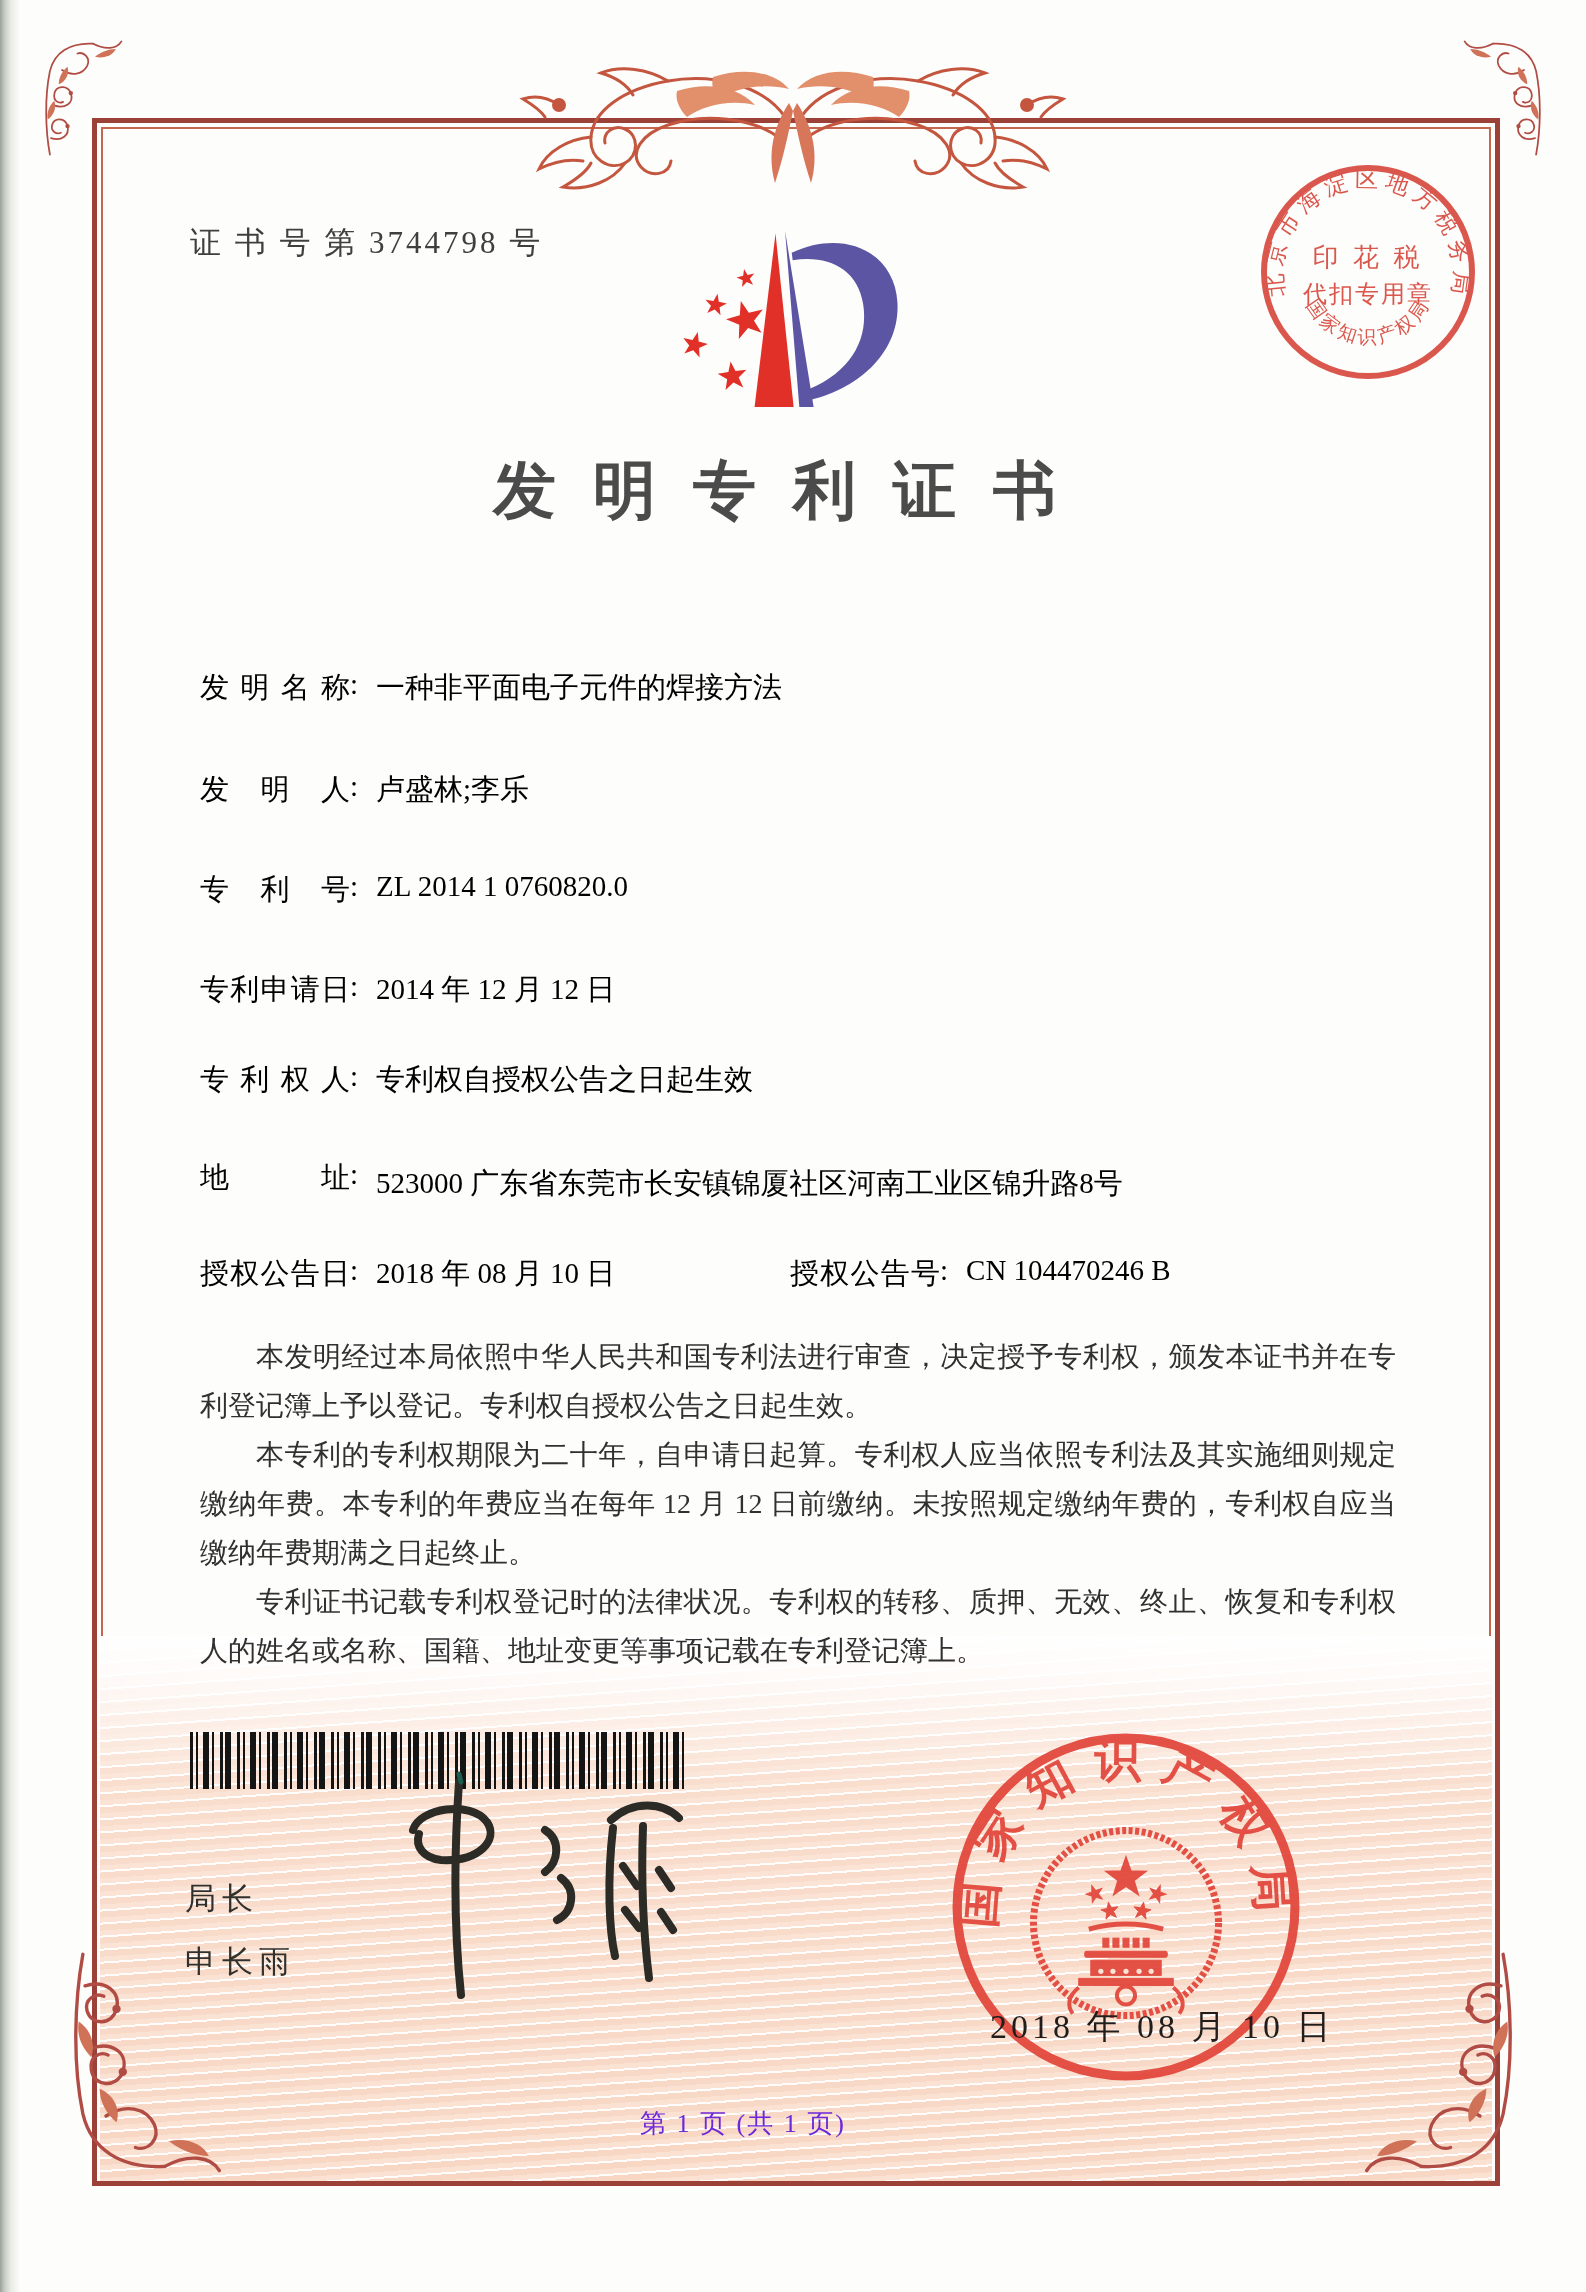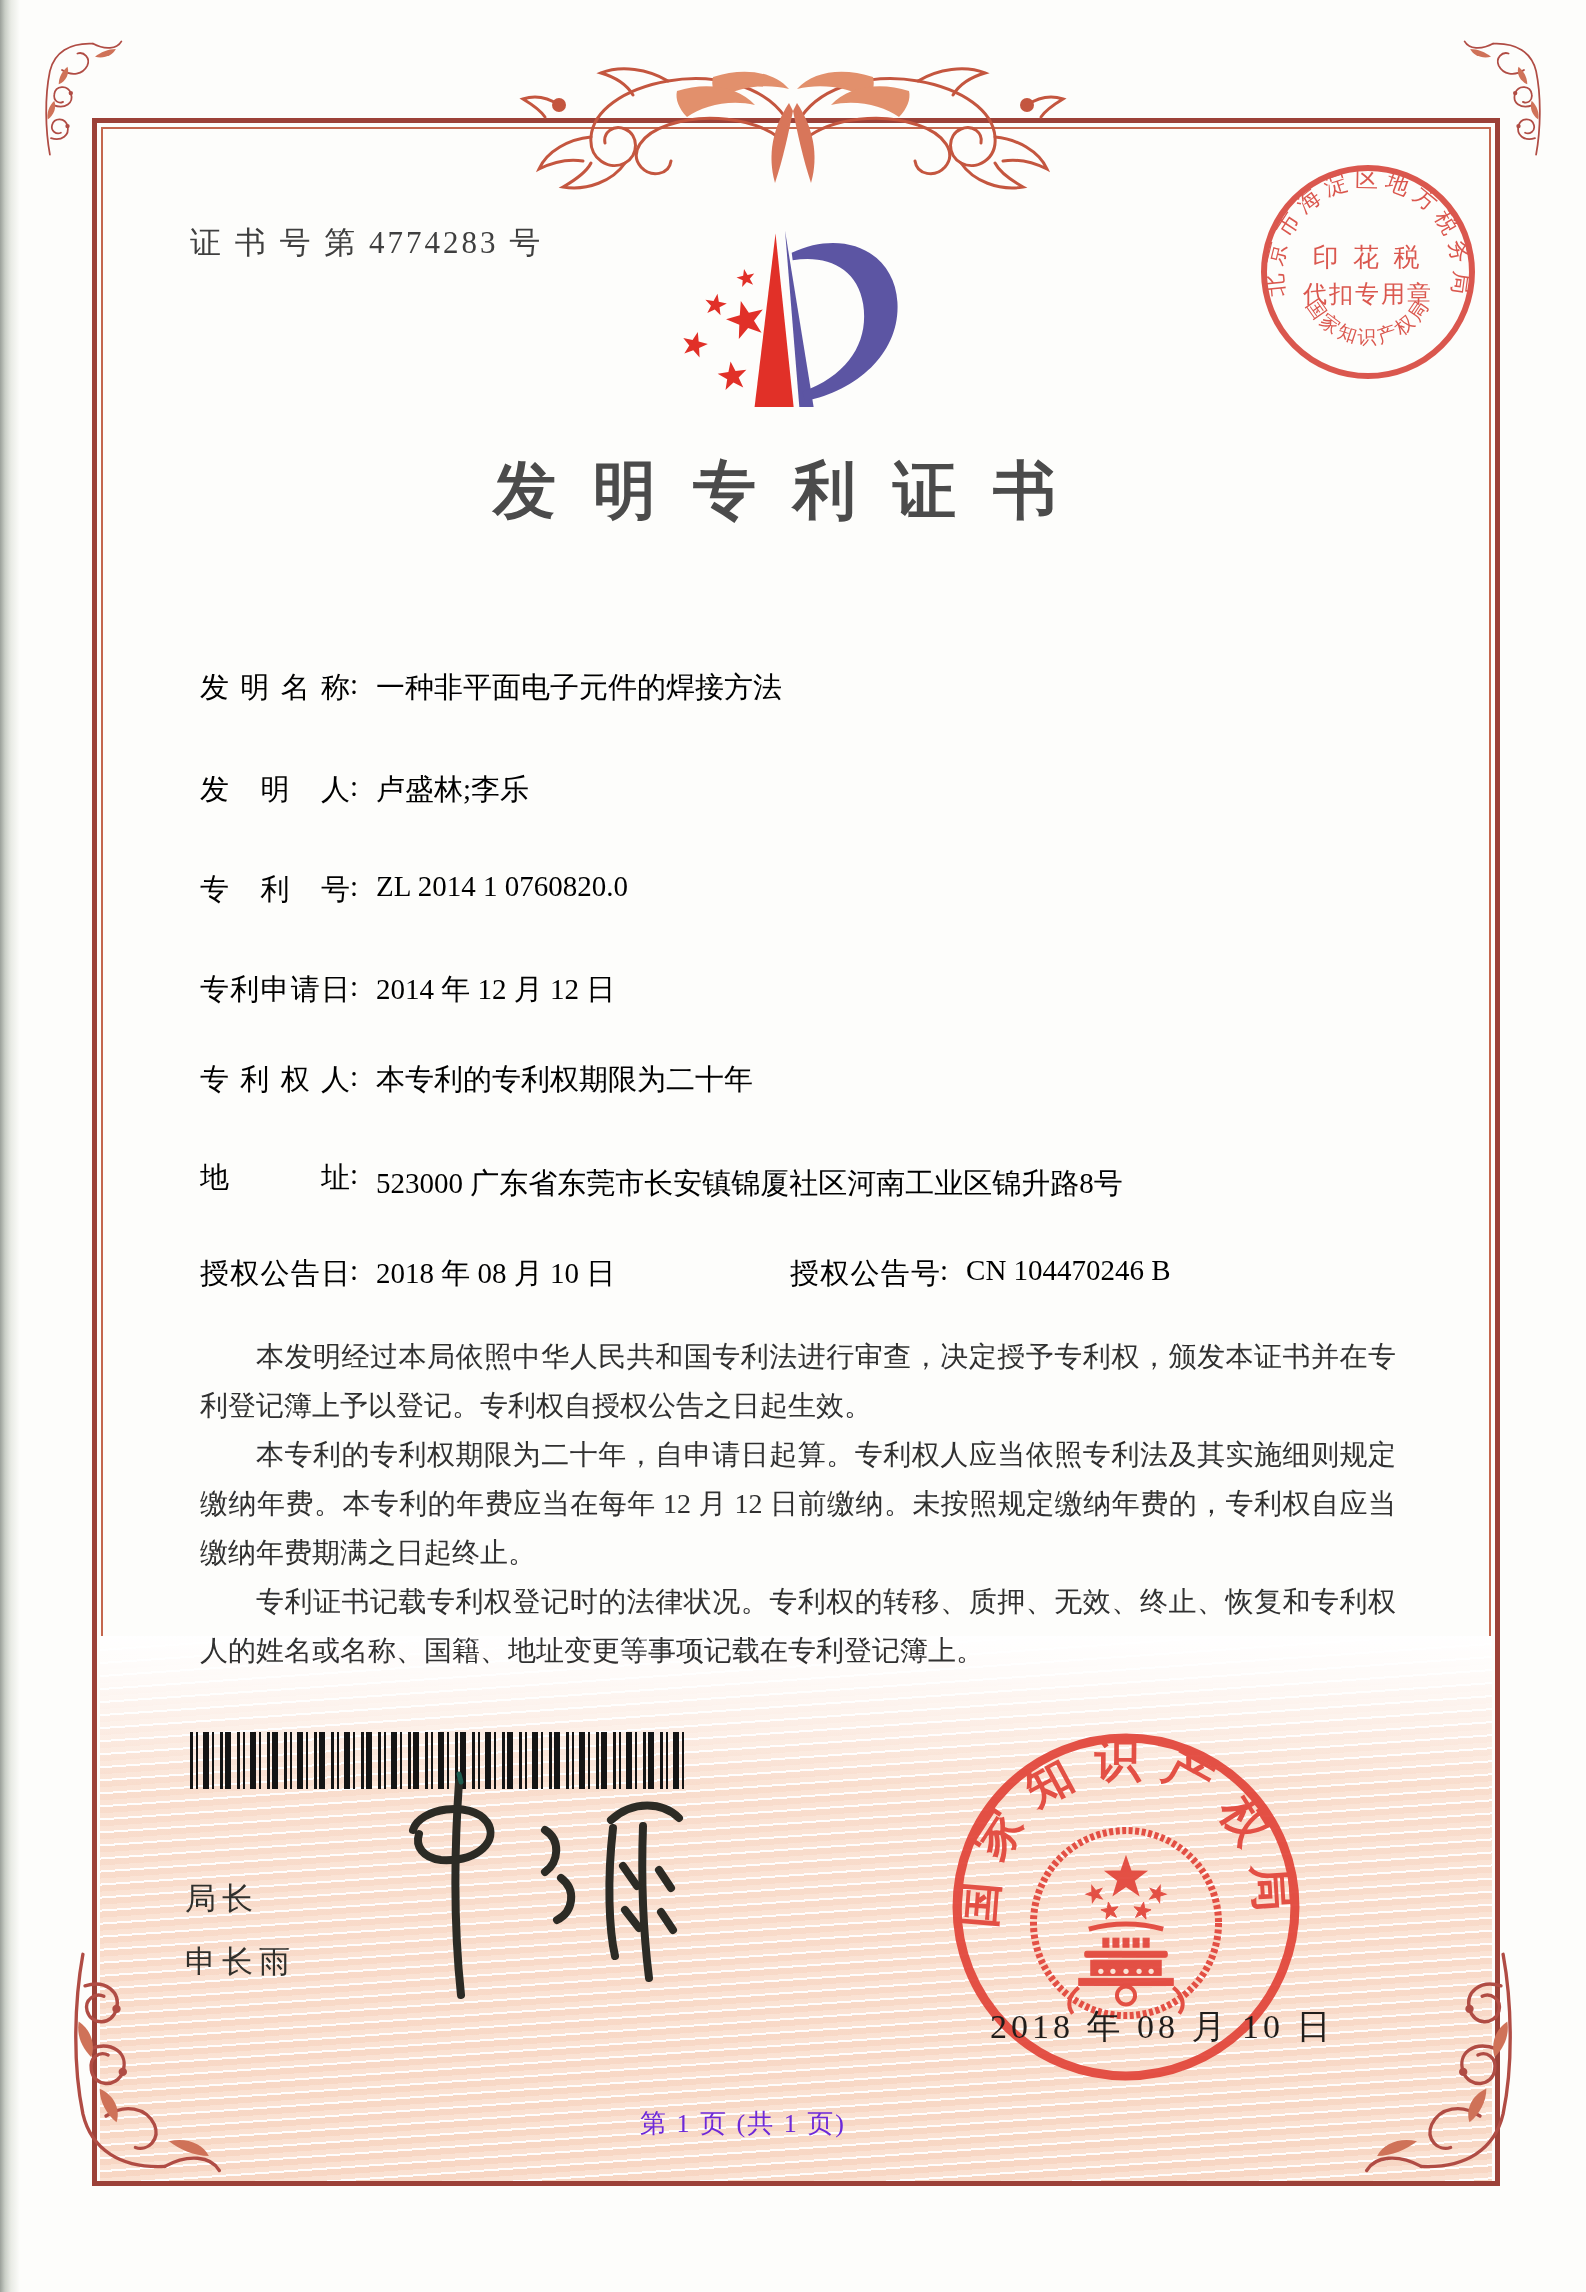--- a/index.html
+++ b/index.html
@@ -93,21 +93,21 @@
     <use href="#cfl" transform="translate(1546,158) scale(-0.55,-0.55)"></use>
   </svg>
 
   
   <svg class="top-orn" width="660" height="150" viewBox="0 0 660 150">
     <use href="#dragonL"></use>
     <use href="#dragonL" transform="translate(660,0) scale(-1,1)"></use>
   </svg>
 
   
-  <div class="txt cert-no">证 书 号 第 4774283 号</div>
+  <div class="txt cert-no">证 书 号 第 3744798 号</div>
 
   
   <svg class="logo-svg" width="256" height="200" viewBox="0 0 260 210">
     <use href="#st5" fill="#e13028" transform="translate(88,55) scale(1.0) rotate(-12)"></use>
     <use href="#st5" fill="#e13028" transform="translate(56,83) scale(1.2) rotate(10)"></use>
     <use href="#st5" fill="#e13028" transform="translate(88,99) scale(2.1) rotate(-15)"></use>
     <use href="#st5" fill="#e13028" transform="translate(34,125) scale(1.4) rotate(14)"></use>
     <use href="#st5" fill="#e13028" transform="translate(74,158) scale(1.6) rotate(-8)"></use>
     <path d="M119,8 L138,190 L97,190 Z" fill="#e13028"></path>
     <path d="M129,5 L159,190 L144,190 Z" fill="#5c55a3"></path>
@@ -139,21 +139,21 @@
   <div class="txt frow" style="top:770px">
     <span class="lbl">发明人</span><span class="cl">:</span><span class="val">卢盛林;李乐</span>
   </div>
   <div class="txt frow" style="top:870px">
     <span class="lbl">专利号</span><span class="cl">:</span><span class="val">ZL 2014 1 0760820.0</span>
   </div>
   <div class="txt frow" style="top:970px">
     <span class="lbl">专利申请日</span><span class="cl">:</span><span class="val">2014 年 12 月 12 日</span>
   </div>
   <div class="txt frow" style="top:1060px">
-    <span class="lbl">专利权人</span><span class="cl">:</span><span class="val">本专利的专利权期限为二十年</span>
+    <span class="lbl">专利权人</span><span class="cl">:</span><span class="val">专利权自授权公告之日起生效</span>
   </div>
   <div class="txt frow" style="top:1158px">
     <span class="lbl">地址</span><span class="cl">:</span><span class="val addr-val">523000 广东省东莞市长安镇锦厦社区河南工业区锦升路8号</span>
   </div>
   <div class="txt frow" style="top:1254px">
     <span class="lbl">授权公告日</span><span class="cl">:</span><span class="val">2018 年 08 月 10 日</span>
     <span class="pair2">
       <span class="lbl">授权公告号</span><span class="cl">:</span><span class="val">CN 104470246 B</span>
     </span>
   </div>

